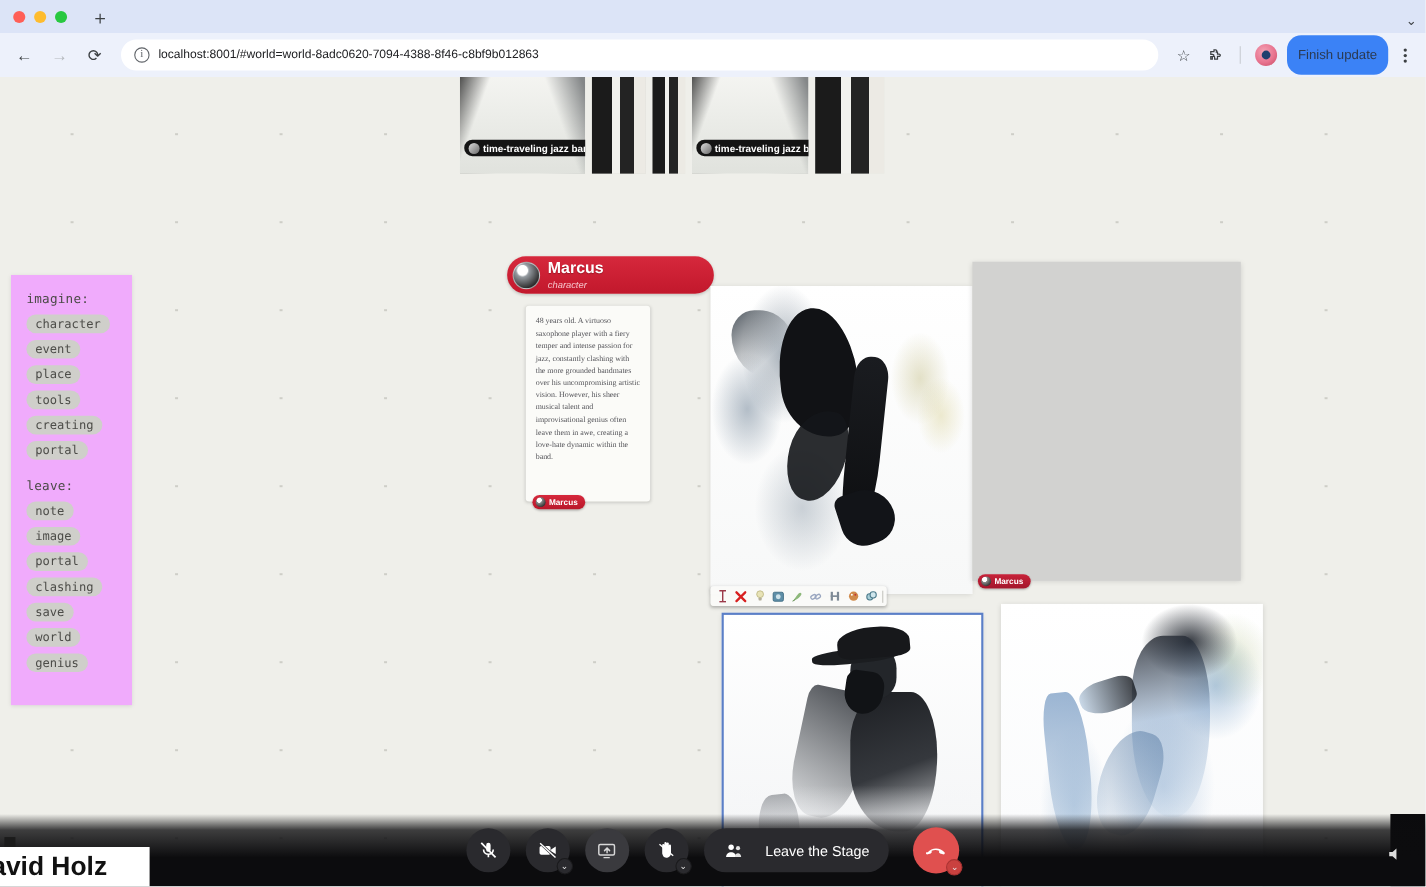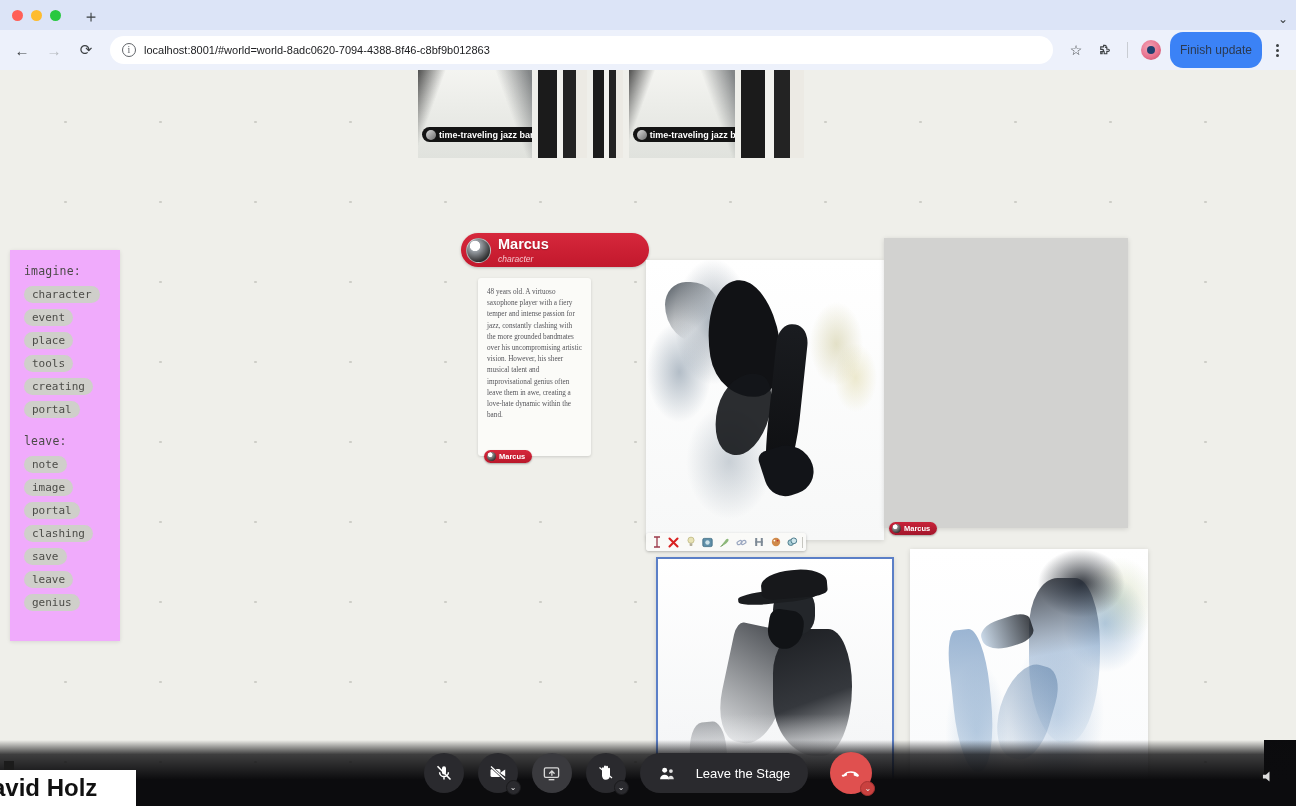--- a/index.html
+++ b/index.html
@@ -526,21 +526,21 @@
         <span class="tp-row"><span class="tp-item">creating</span></span>
         <span class="tp-row"><span class="tp-item">portal</span></span>
       </div>
       <div class="tp-group">
         <div class="tp-heading">leave:</div>
         <span class="tp-row"><span class="tp-item">note</span></span>
         <span class="tp-row"><span class="tp-item">image</span></span>
         <span class="tp-row"><span class="tp-item">portal</span></span>
         <span class="tp-row"><span class="tp-item">clashing</span></span>
         <span class="tp-row"><span class="tp-item">save</span></span>
-        <span class="tp-row"><span class="tp-item">leave</span></span>
+        <span class="tp-row"><span class="tp-item">world</span></span>
         <span class="tp-row"><span class="tp-item">genius</span></span>
       </div>
     </div>
 
     <div class="char-card">
       <div class="char-header">
         <span class="char-avatar"></span>
         <span class="char-names">
           <span class="char-name">Marcus</span>
           <span class="char-sub">character</span>

